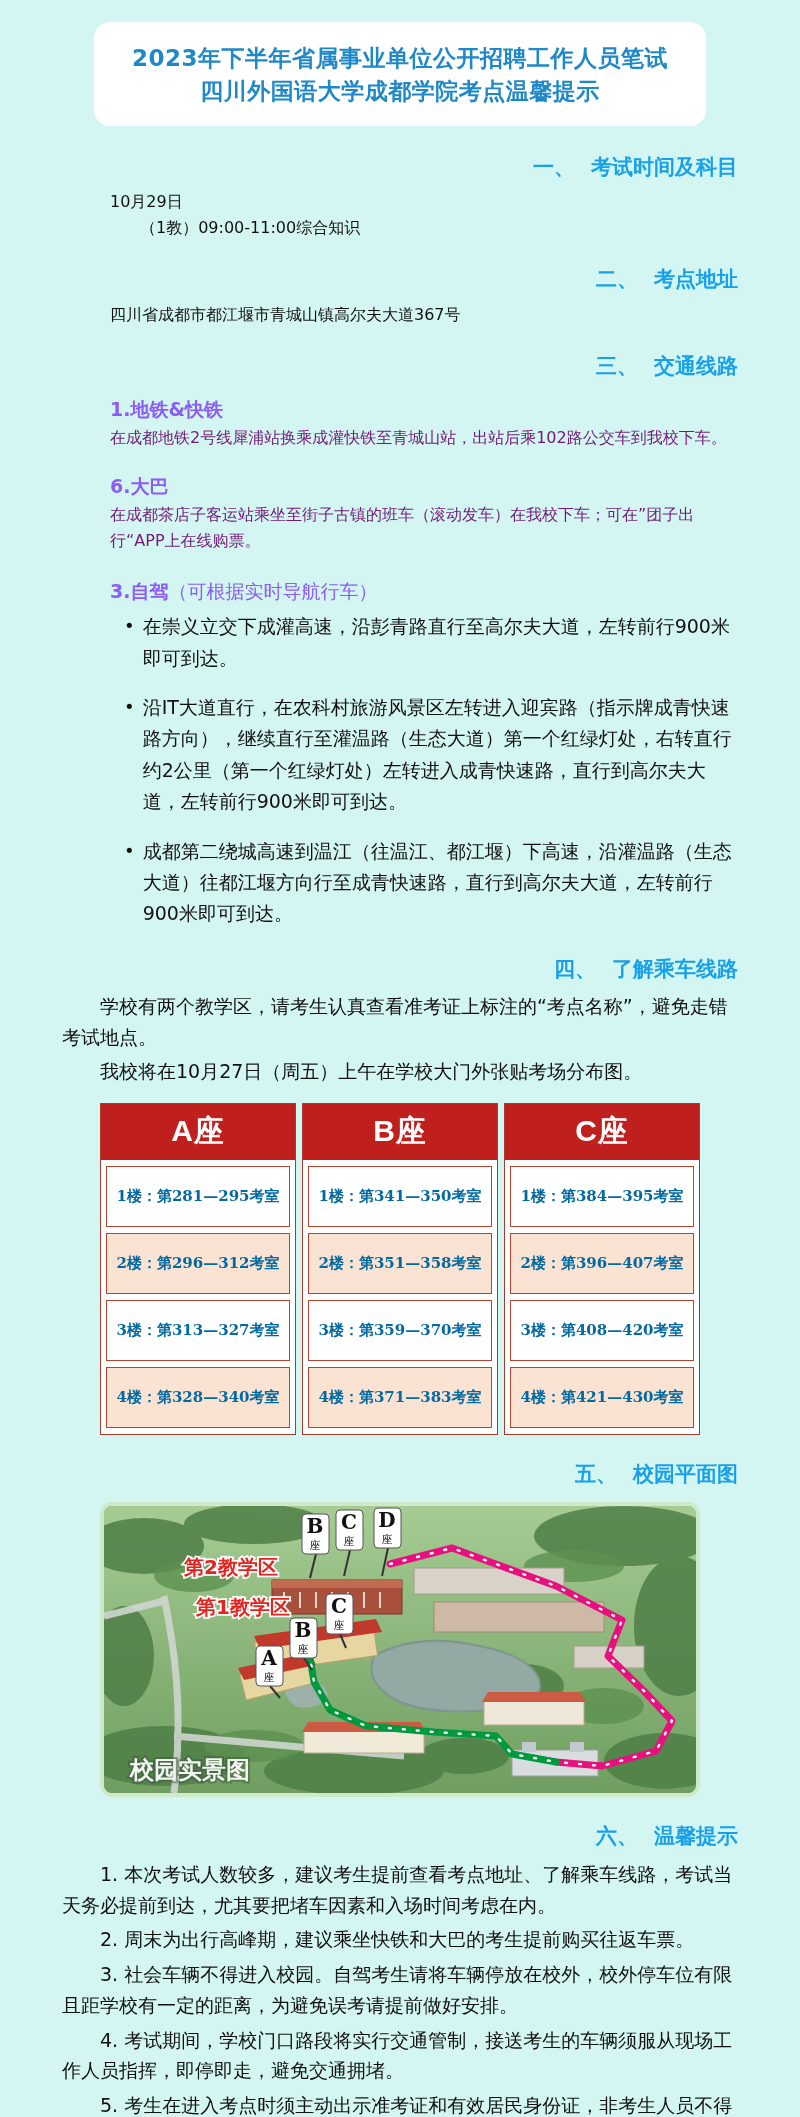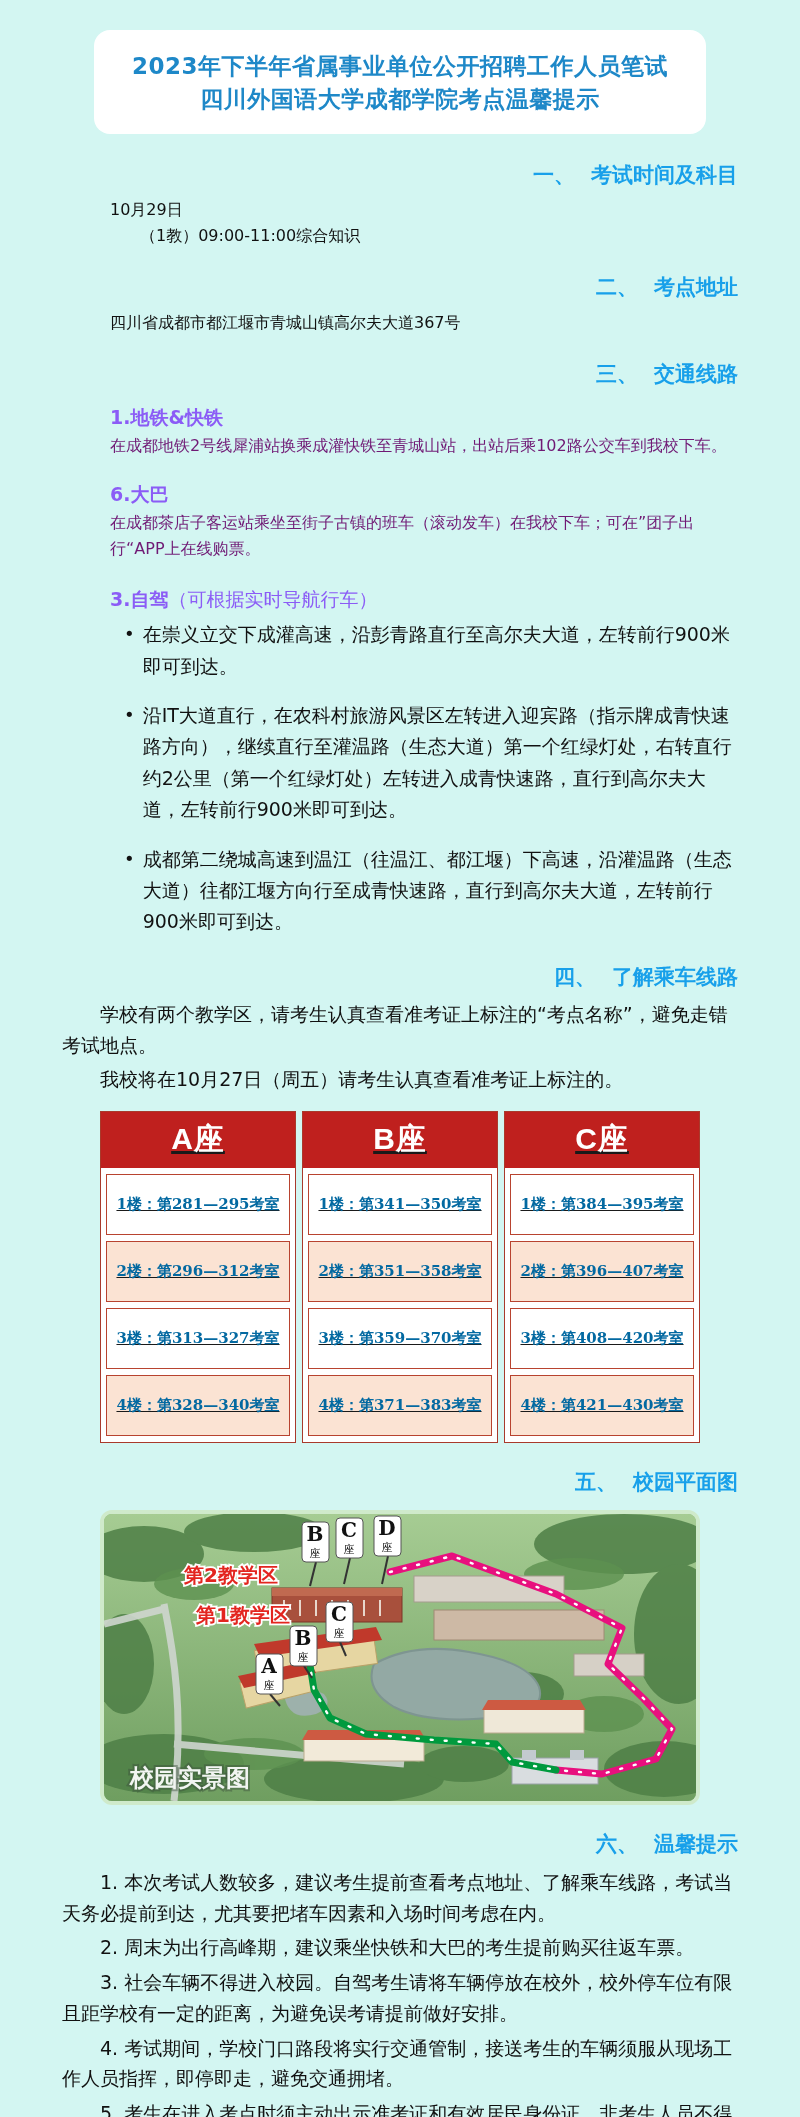--- a/index.html
+++ b/index.html
@@ -1,39 +1,39 @@
 <!DOCTYPE html>
 <html><head>
 <meta charset="utf-8">
 <style>
   html,body{margin:0;padding:0;}
   body{background:#d3f6f2;font-family:"DejaVu Sans","Liberation Sans",sans-serif;}
   .page{width:800px;min-height:2117px;margin:0 auto;background:#d3f6f2;box-sizing:border-box;
         padding:14px 62px 40px 62px;color:#1a1a1a;}
   
-  .title-card{background:#ffffff;border-radius:16px;width:612px;margin:16px auto 28px auto;
+  .title-card{background:#ffffff;border-radius:16px;width:612px;margin:8px auto 28px auto;
               padding:20px 10px 18px 10px;text-align:center;box-sizing:border-box;}
   .title-line{color:#1e88c8;font-weight:bold;font-size:23px;line-height:33px;letter-spacing:.5px;}
   
   .sec-head{margin:26px 0 8px 28px;font-size:21px;font-weight:bold;color:#18a0ea;line-height:1.3;text-align:right;}
   .sec-num{margin-right:16px;}
   
   .body-text{font-size:16px;line-height:1.6;color:#111;}
   .ind-1{margin-left:48px;}
   .ind-2{margin-left:78px;}
   .sub-title{margin:16px 0 2px 48px;font-size:19px;font-weight:bold;color:#8b5cf6;}
   .sub-title .note{font-weight:normal;}
   .para{margin:0 0 6px 48px;font-size:16px;line-height:1.6;color:#701a75;}
   .bullet-list{margin:6px 0 0 62px;}
   .bullet{display:flex;margin:0 0 18px 0;}
   .bullet::before{content:"\2022";font-size:18px;line-height:1.65;margin-right:8px;color:#111;}
   .bullet p{margin:0;font-size:19px;line-height:1.65;color:#111;}
   .flush-para{margin:0 0 4px 0;font-size:19px;line-height:1.62;color:#111;text-indent:2em;}
   
-  .rooms-table{display:flex;justify-content:space-between;margin:16px 38px 10px 38px;text-decoration:underline;}
+  .rooms-table{display:flex;justify-content:space-between;margin:16px 38px 10px 38px;}
   .t-col{width:196px;background:#ffffff;border:1.5px solid #a93a2c;padding:0 0 6px 0;box-sizing:border-box;}
   .t-head{background:#bf201e;color:#ffffff;text-align:center;font-size:30px;font-weight:bold;
           padding:7px 0 8px 0;font-family:"Liberation Sans","DejaVu Sans",sans-serif;letter-spacing:1px;}
   .t-cell{margin:6px 5px 0 5px;border:1.2px solid #b8432f;text-align:center;font-size:15px;font-weight:bold;
           font-family:"DejaVu Serif","Liberation Serif",serif;color:#0369a1;padding:20px 1px;white-space:nowrap;}
   .t-cell.alt{background:#fbe3d3;}
   
   .map-wrap{margin:14px 38px 8px 38px;border:4px solid #cfeacb;border-radius:12px;overflow:hidden;
             width:600px;height:295px;box-sizing:border-box;background:#8fbd7f;}
 </style>
@@ -77,21 +77,21 @@
     </div>
     <div class="bullet">
       <p>成都第二绕城高速到温江（往温江、都江堰）下高速，沿灌温路（生态大道）往都江堰方向行至成青快速路，直行到高尔夫大道，左转前行900米即可到达。</p>
     </div>
   </div>
 
   <div class="sec-head">
     <span class="sec-num">四、</span><span>了解乘车线路</span>
   </div>
   <p class="flush-para">学校有两个教学区，请考生认真查看准考证上标注的“考点名称”，避免走错考试地点。</p>
-  <p class="flush-para">我校将在10月27日（周五）请考生认真查看准考证上标注的。</p>
+  <p class="flush-para">我校将在10月27日（周五）上午在学校大门外张贴考场分布图。</p>
 
   <div class="rooms-table">
     <div class="t-col">
       <div class="t-head">A座</div>
       <div class="t-cell">1楼：第281—295考室</div>
       <div class="t-cell alt">2楼：第296—312考室</div>
       <div class="t-cell">3楼：第313—327考室</div>
       <div class="t-cell alt">4楼：第328—340考室</div>
     </div>
     <div class="t-col">

